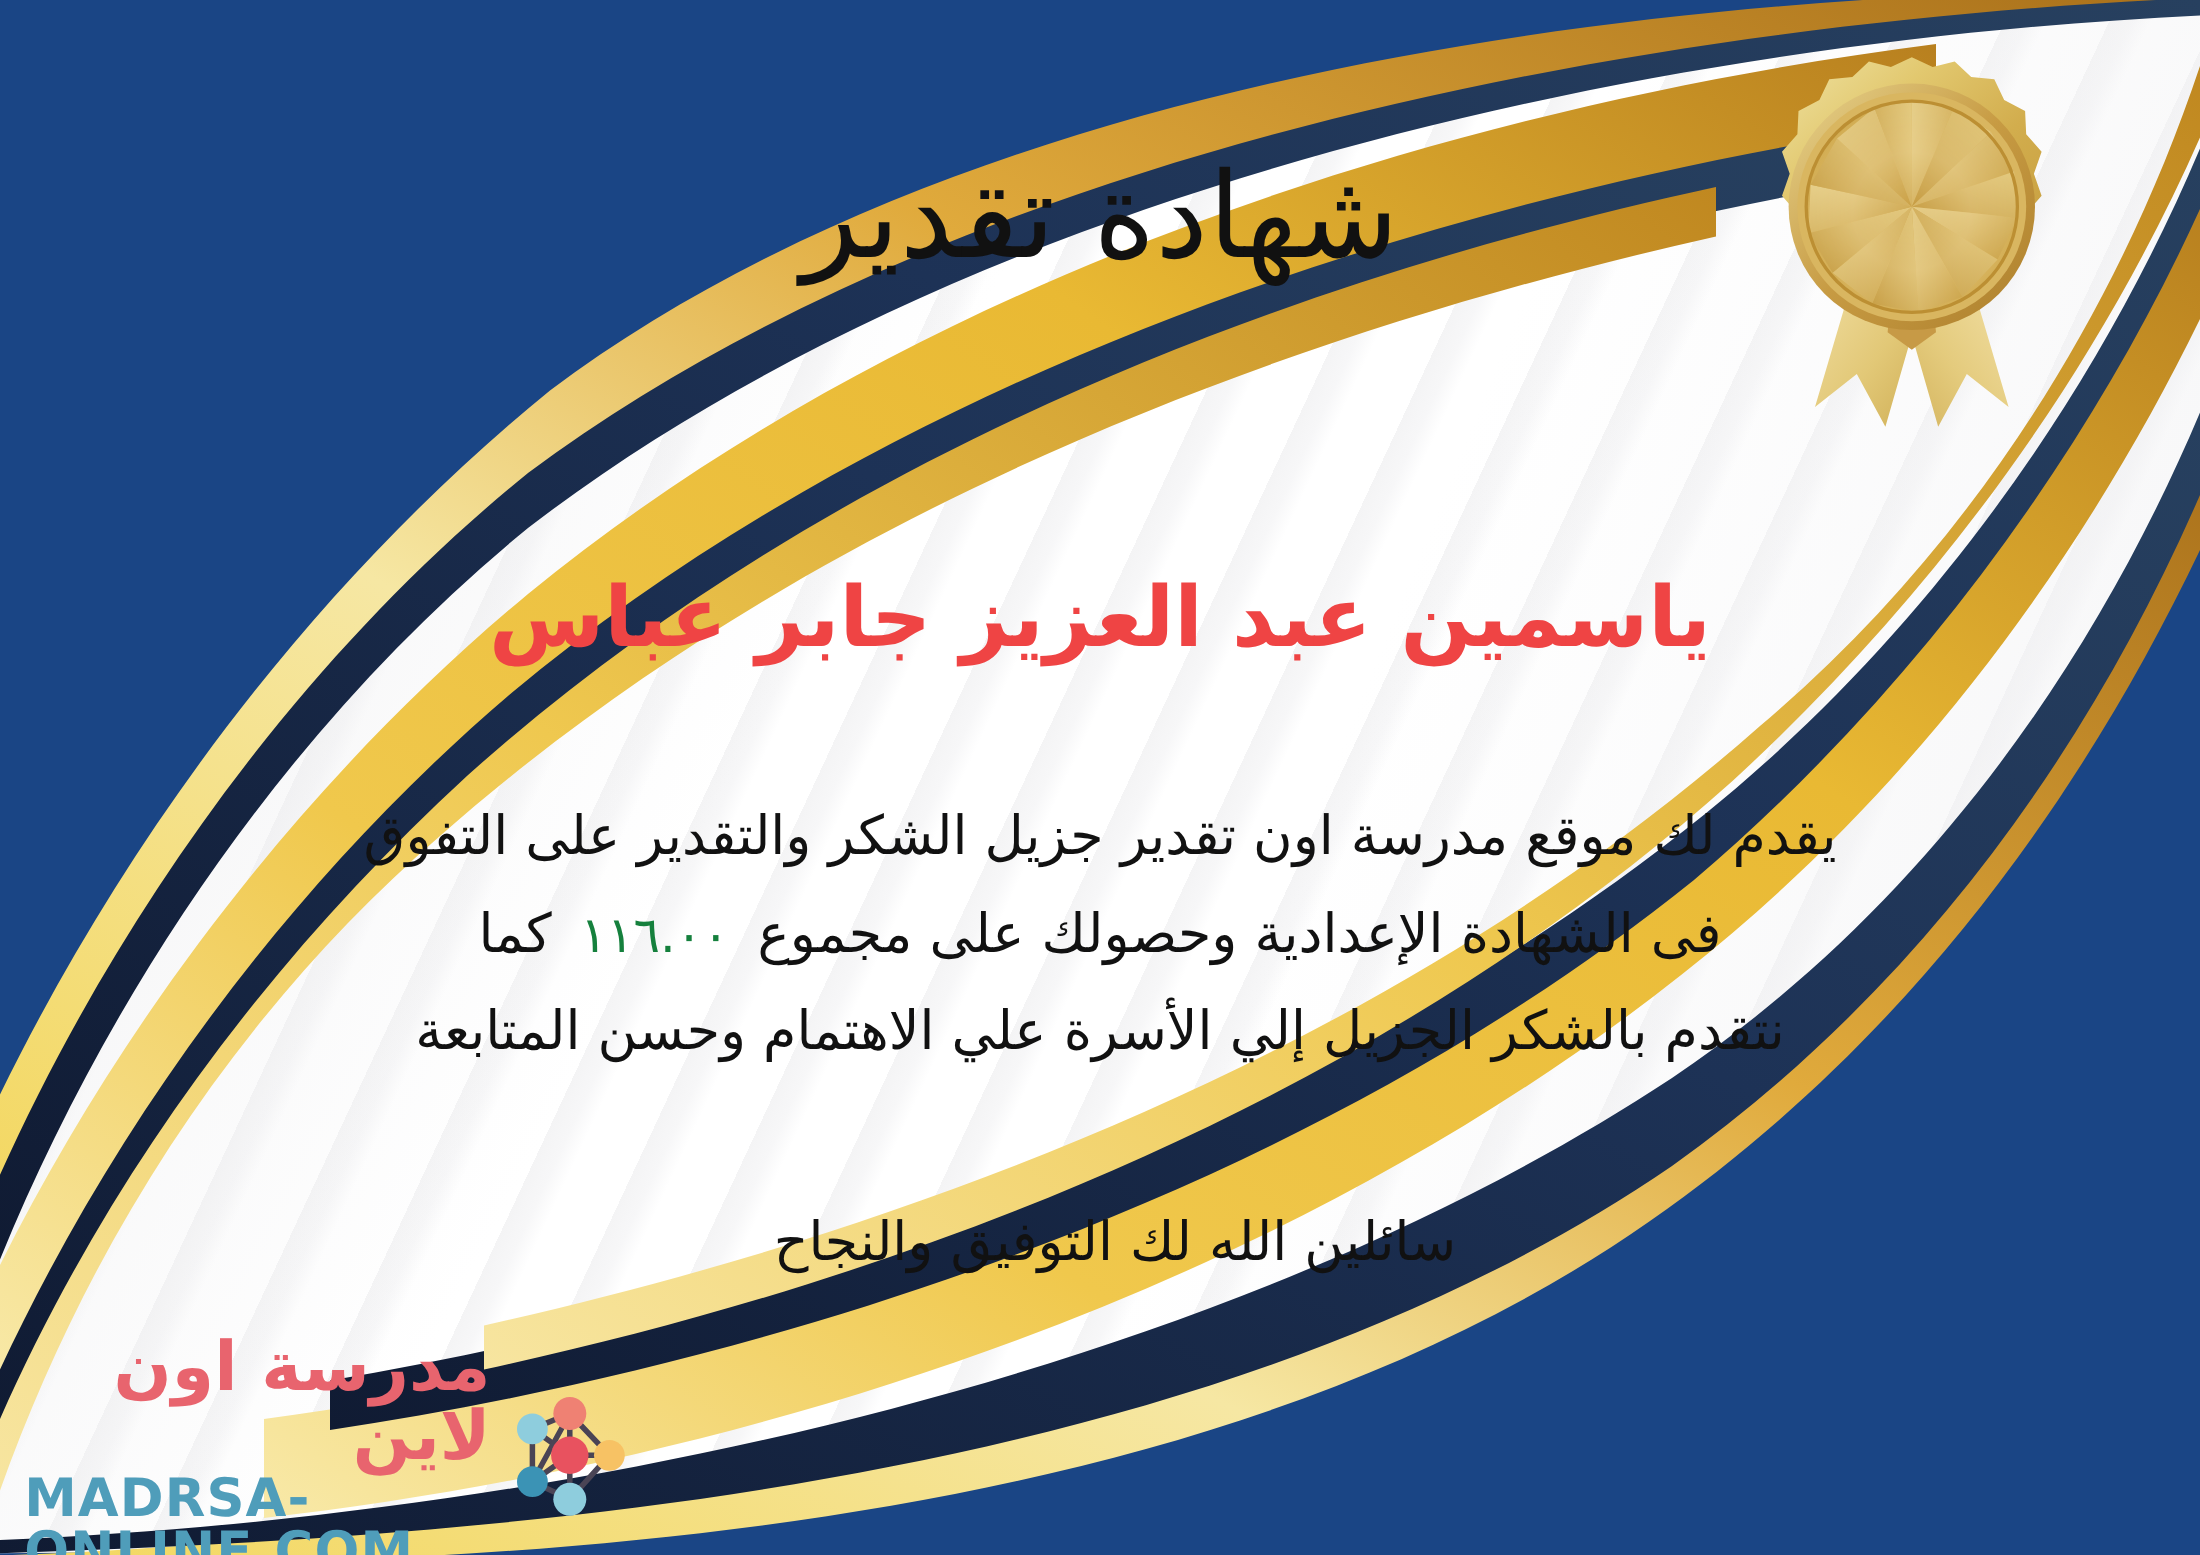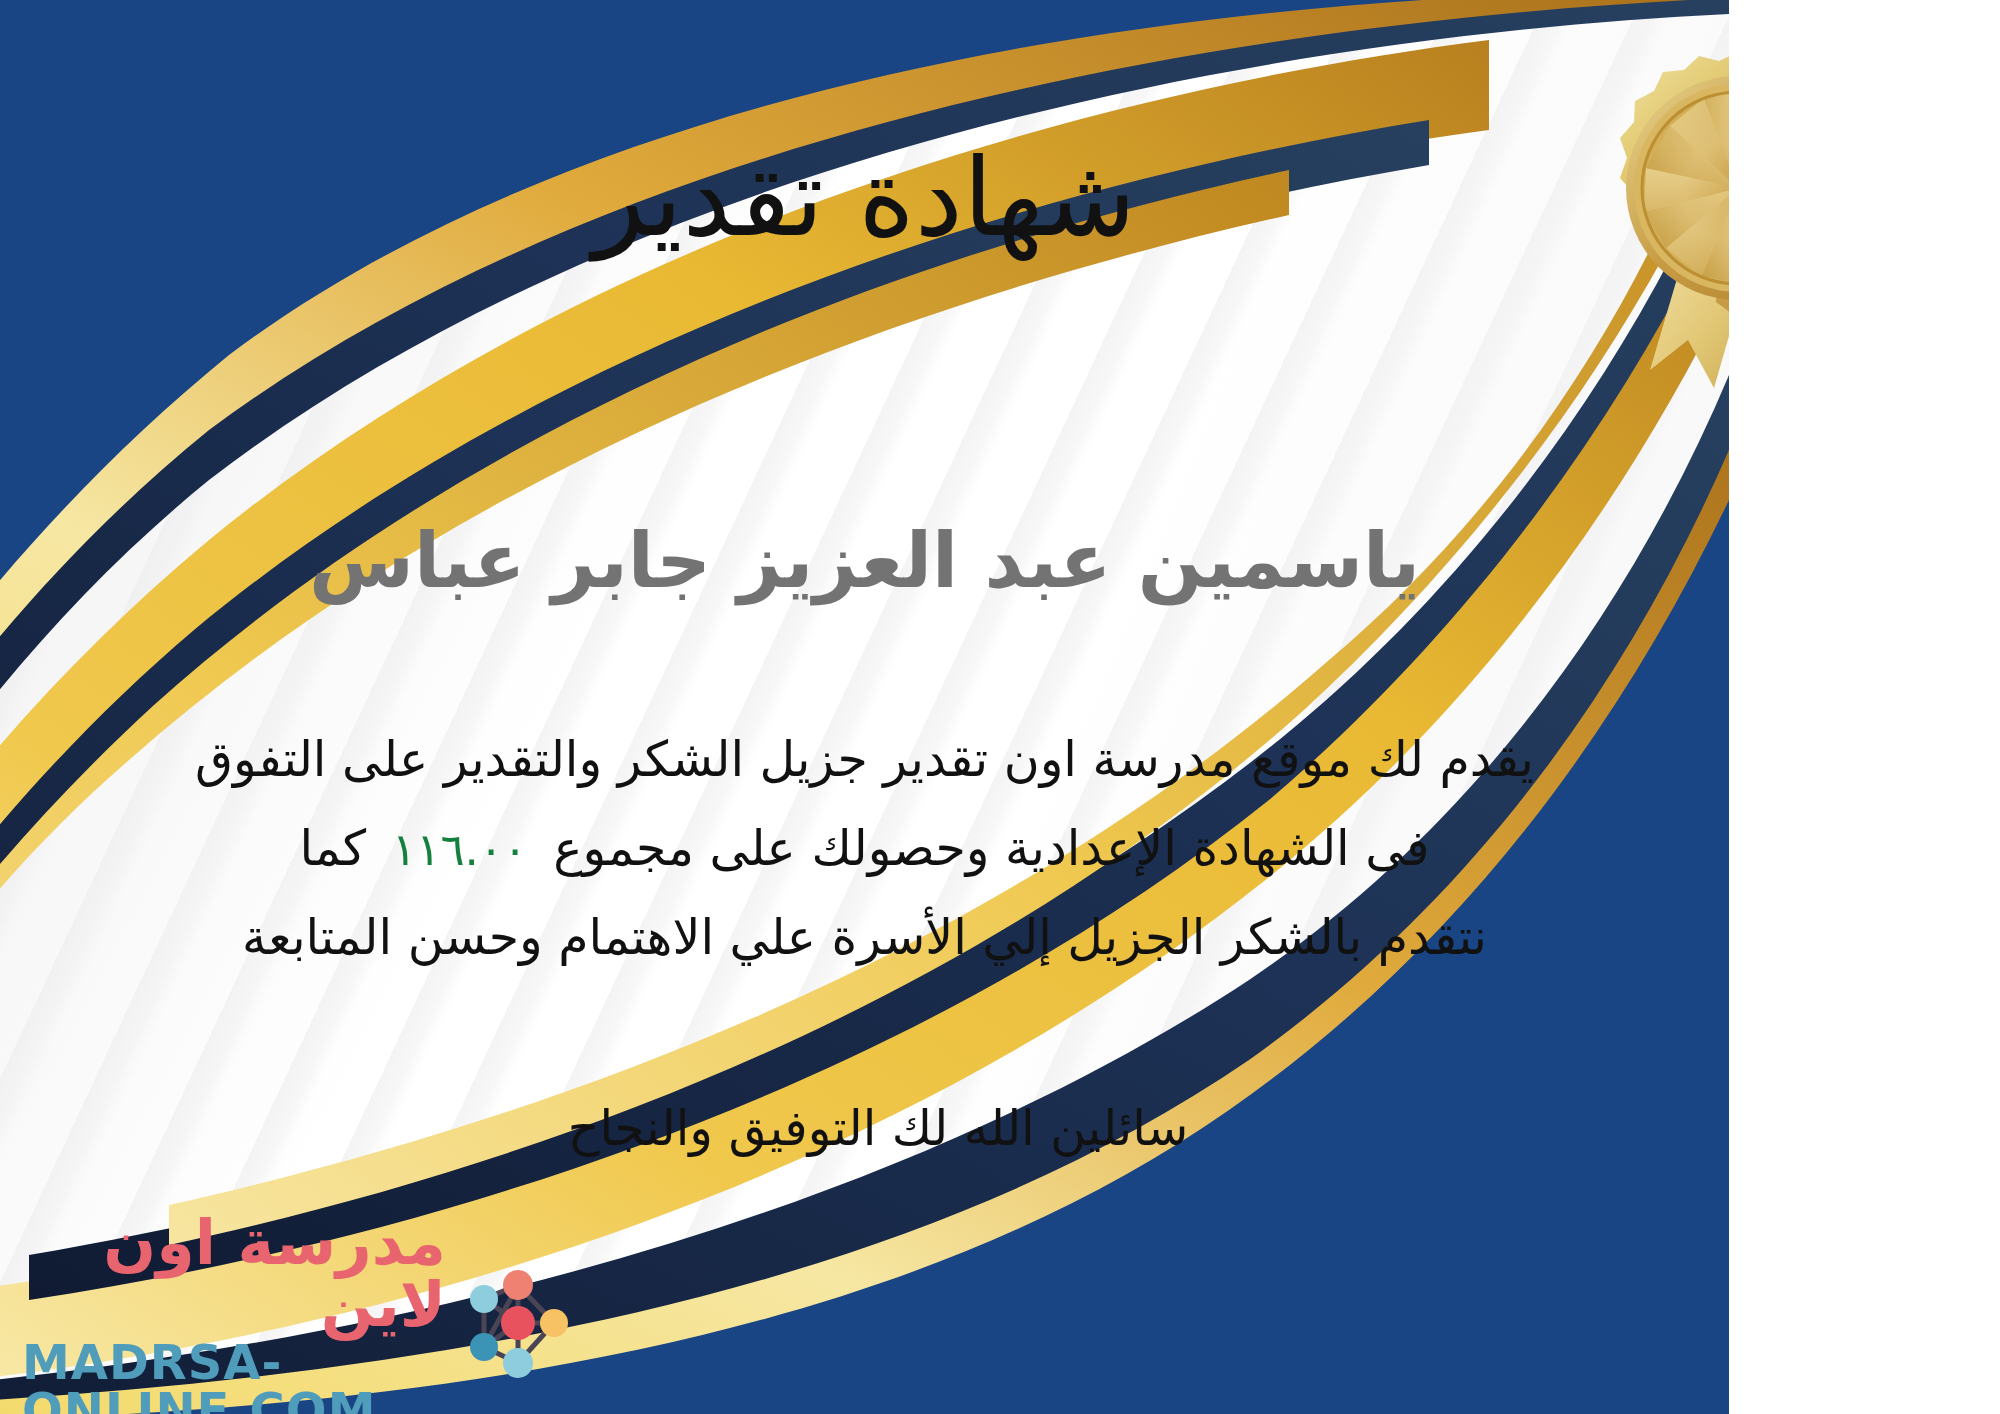--- a/index.html
+++ b/index.html
@@ -2,21 +2,21 @@
 <html><head>
 <meta charset="utf-8">
 <style>
   html, body {
     margin: 0;
     padding: 0;
     background: #ffffff;
   }
   #certificate {
     position: relative;
-    width: 1729px;
+    width: 2000px;
     height: 1414px;
     overflow: hidden;
     font-family: "DejaVu Sans", sans-serif;
     background: #ffffff;
     direction: rtl;
   }
 
   
   .paper-base {
     position: absolute;
@@ -69,21 +69,21 @@
   }
 
   .cert-name {
     position: absolute;
     top: 512px;
     left: 0;
     right: 0;
     text-align: center;
     font-size: 76px;
     font-weight: 700;
-    color: #737373;
+    color: #ef4444;
     line-height: 1.3;
   }
 
   .body-block {
     position: absolute;
     top: 715px;
     left: 40px;
     right: 40px;
     text-align: center;
     font-size: 49px;

